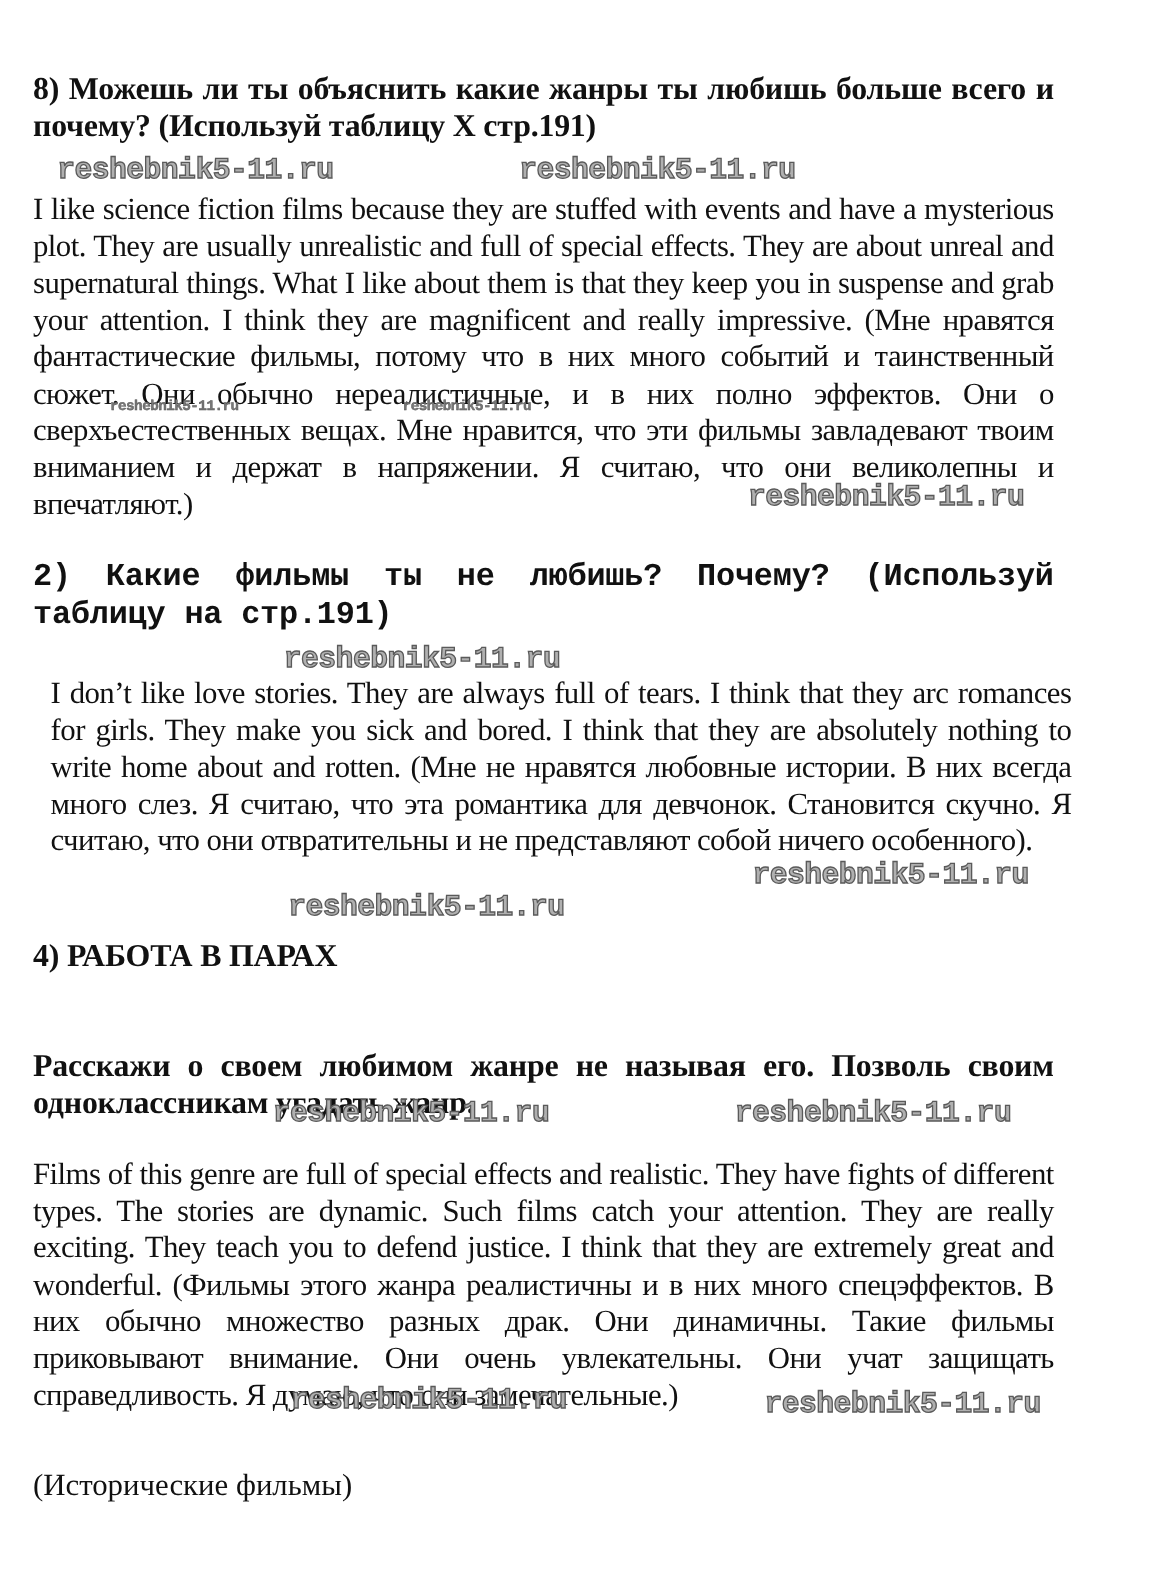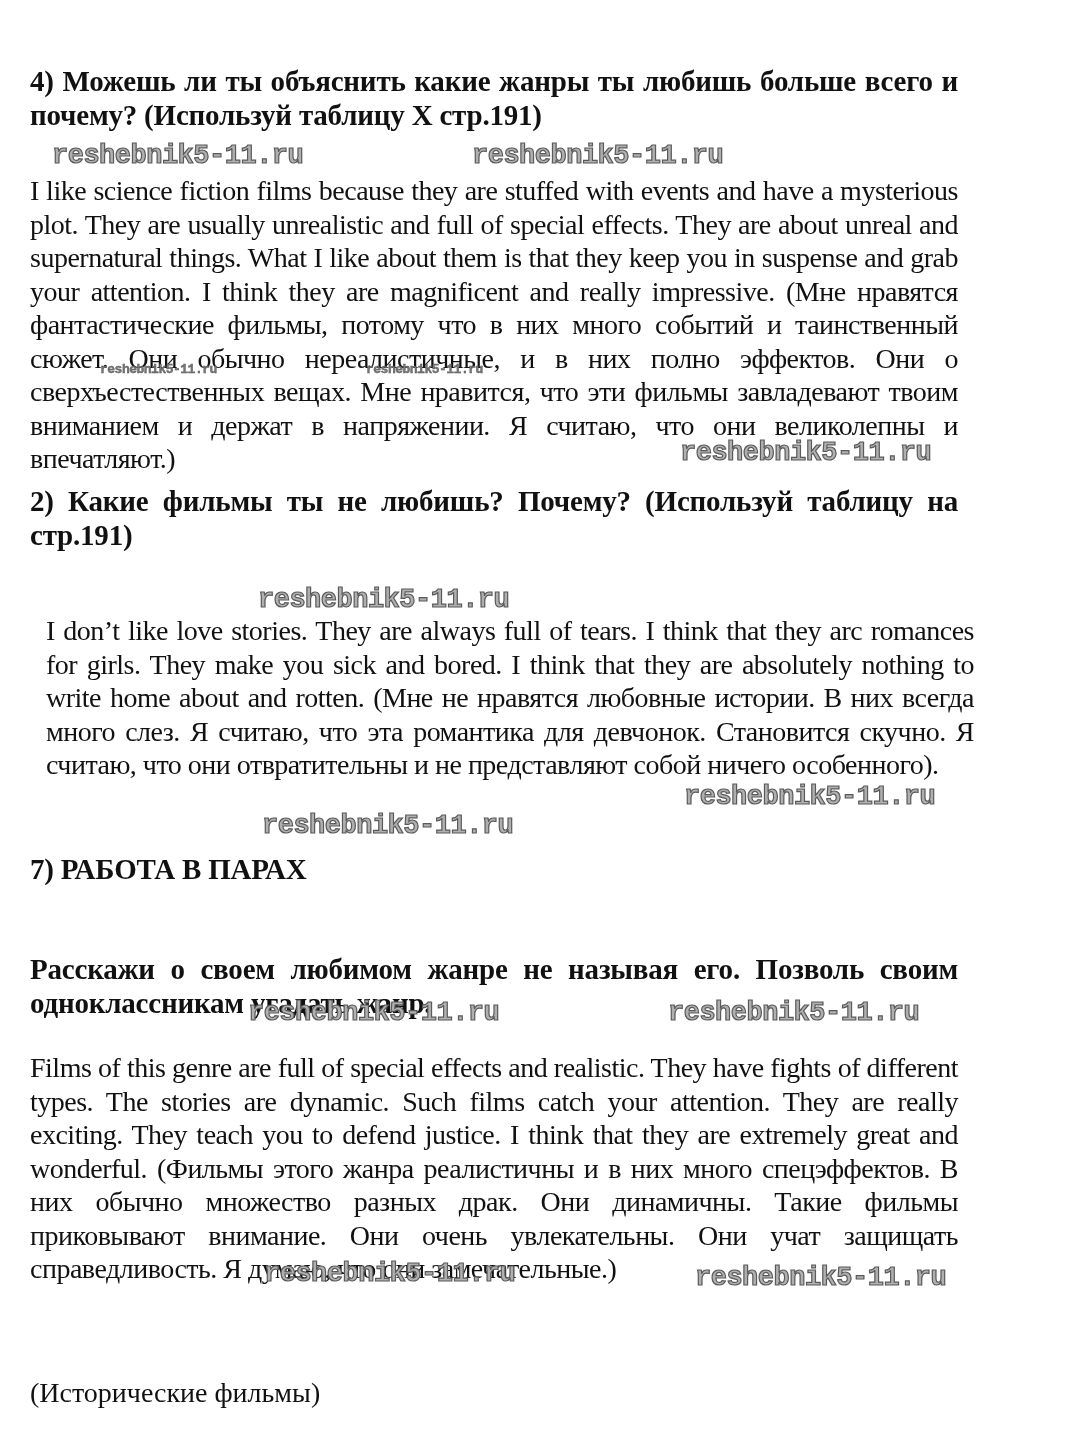--- a/index.html
+++ b/index.html
@@ -50,43 +50,43 @@
     .plain {
       font-size: 28px;
       line-height: 33px;
       margin: 0;
     }
   </style>
 </head>
 <body>
 
 <div class="abs" style="top:64px;">
-  <p class="heading">4) Можешь ли ты объяснить какие жанры ты любишь больше всего и почему? (Используй таблицу X стр.191)</p>
+  <p class="heading">8) Можешь ли ты объяснить какие жанры ты любишь больше всего и почему? (Используй таблицу X стр.191)</p>
 </div>
 <div class="abs" style="top:174px;">
   <p class="body-text">I like science fiction films because they are stuffed with events and have a mysterious plot. They are usually unrealistic and full of special effects. They are about unreal and supernatural things. What I like about them is that they keep you in suspense and grab your attention. I think they are magnificent and really impressive. (Мне нравятся фантастические фильмы, потому что в них много событий и таинственный сюжет. Они обычно нереалистичные, и в них полно эффектов. Они о сверхъестественных вещах. Мне нравится, что эти фильмы завладевают твоим вниманием и держат в напряжении. Я считаю, что они великолепны и впечатляют.)</p>
 </div>
 
-<div class="abs" style="top:484px;">
+<div class="abs" style="top:508px;font-family:Liberation Mono, monospace;">
   <p class="heading">2) Какие фильмы ты не любишь? Почему? (Используй таблицу на стр.191)</p>
 </div>
 <div class="abs" style="top:614px;margin-left:16px;">
   <p class="body-text">I don’t like love stories. They are always full of tears. I think that they arc romances for girls. They make you sick and bored. I think that they are absolutely nothing to write home about and rotten. (Мне не нравятся любовные истории. В них всегда много слез. Я считаю, что эта романтика для девчонок. Становится скучно. Я считаю, что они отвратительны и не представляют собой ничего особенного).</p>
 </div>
 
 <div class="abs" style="top:852px;">
-  <p class="heading">7) РАБОТА В ПАРАХ</p>
+  <p class="heading">4) РАБОТА В ПАРАХ</p>
 </div>
 <div class="abs" style="top:924px;margin-top:28px;">
   <p class="heading">Расскажи о своем любимом жанре не называя его. Позволь своим одноклассникам угадать жанр.</p>
 </div>
 <div class="abs" style="top:1051px;font-family:Liberation Serif, serif;">
   <p class="body-text">Films of this genre are full of special effects and realistic. They have fights of different types. The stories are dynamic. Such films catch your attention. They are really exciting. They teach you to defend justice. I think that they are extremely great and wonderful. (Фильмы этого жанра реалистичны и в них много спецэффектов. В них обычно множество разных драк. Они динамичны. Такие фильмы приковывают внимание. Они очень увлекательны. Они учат защищать справедливость. Я думаю, что они замечательные.)</p>
 </div>
-<div class="abs" style="top:1334px;margin-top:42px;">
+<div class="abs" style="top:1334px;">
   <p class="plain">(Исторические фильмы)</p>
 </div>
 
 <span class="wm big" style="left:52px; top:143px;">reshebnik5-11.ru</span>
 <span class="wm big" style="left:472px; top:143px;">reshebnik5-11.ru</span>
 <span class="wm small" style="left:100px; top:363px;">reshebnik5-11.ru</span>
 <span class="wm small" style="left:366px; top:363px;">reshebnik5-11.ru</span>
 <span class="wm big" style="left:680px; top:440px;">reshebnik5-11.ru</span>
 <span class="wm big" style="left:258px; top:587px;">reshebnik5-11.ru</span>
 <span class="wm big" style="left:684px; top:784px;">reshebnik5-11.ru</span>

